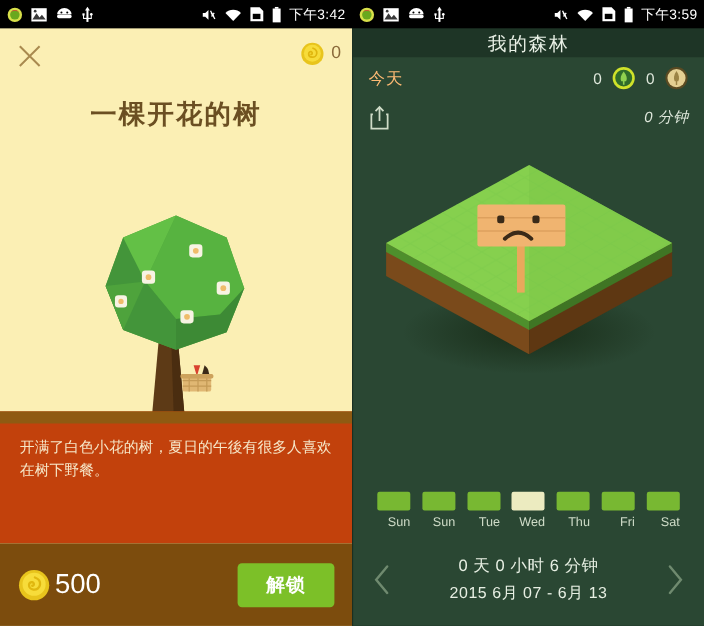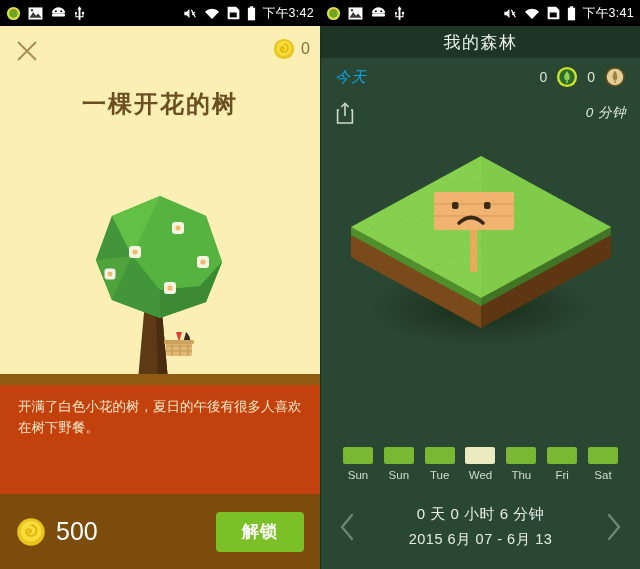--- a/index.html
+++ b/index.html
@@ -24,41 +24,41 @@
     font-size:24px;font-weight:bold;letter-spacing:2px;font-family:Liberation Serif, serif;}
 
   .tree-wrap{position:absolute;left:0;right:0;bottom:-6px;height:190px;}
 
   .ground{position:absolute;left:0;right:0;top:348px;height:120px;background:#c2410c;}
   .ground-lip{position:absolute;left:0;right:0;top:0;height:11px;background:#8f5a12;}
   .desc{position:absolute;left:18px;right:14px;top:22px;color:#f6e7c8;font-size:13.5px;line-height:21px;}
 
   .lp-bottom{position:absolute;left:0;right:0;bottom:0;height:75px;background:#7c4c0d;
     display:flex;align-items:center;padding:0 16px;box-sizing:border-box;}
-  .price{display:flex;align-items:center;gap:10px;}
+  .price{display:flex;align-items:center;gap:4px;}
   .price-num{color:#fff;font-size:25px;}
   .unlock-btn{margin-left:auto;background:#7cc028;color:#fff;font-size:17px;font-weight:bold;
     border:none;border-radius:4px;width:88px;height:40px;cursor:pointer;letter-spacing:1px;
     font-family:"Liberation Sans","DejaVu Sans",sans-serif;}
 
   
   .rp{background:#2a4733;height:543px;position:relative;border-left:1px solid #1a2f22;}
-  .rp-titlebar{height:32px;background:#1e3526;display:flex;align-items:center;justify-content:center;}
+  .rp-titlebar{height:26px;background:#1e3526;display:flex;align-items:center;justify-content:center;}
   .rp-title{color:#e9f0e6;font-size:17px;letter-spacing:1.5px;}
   .today-row{position:relative;height:38px;display:flex;align-items:center;padding:0 14px;box-sizing:border-box;}
-  .today-label{color:#0ea5e9;font-size:15px;letter-spacing:1px;font-style:italic;}
+  .today-label{color:#fdba74;font-size:15px;letter-spacing:1px;}
   .counters{margin-left:auto;display:flex;align-items:center;gap:9px;}
   .cnt-num{color:#dfe8dc;font-size:14px;}
   .share-row{position:relative;height:34px;display:flex;align-items:center;padding:0 14px;box-sizing:border-box;}
   .mins{margin-left:auto;color:#dfe8dc;font-size:13.5px;letter-spacing:.5px;font-style:italic;}
 
   .island-wrap{position:relative;height:270px;}
 
   .days{position:absolute;left:0;right:0;bottom:88px;display:flex;justify-content:space-between;padding:0 22px;box-sizing:border-box;}
-  .day{width:30px;text-align:center;}
+  .day{width:30px;text-align:right;}
   .day-bar{height:17px;border-radius:2px;background:#78b832;}
   .day-bar.active{background:#ecebc0;}
   .day-lbl{margin-top:5px;color:#cfdcc8;font-size:11.5px;}
 
   .datenav{position:absolute;left:0;right:0;bottom:6px;height:72px;display:flex;align-items:center;padding:0 14px;box-sizing:border-box;}
   .chev{width:26px;height:40px;cursor:pointer;flex:0 0 auto;}
   .date-center{flex:1;text-align:center;}
   .dur{color:#e7efe3;font-size:15px;letter-spacing:.5px;}
   .range{color:#e7efe3;font-size:14.5px;margin-top:6px;letter-spacing:.5px;}
 </style>
@@ -243,21 +243,21 @@
           <path d="M8.5 12.4 L1 4.6 A10.6 10.6 0 0 1 16 4.6 Z" fill="#fff"></path>
         </svg>
         <svg class="sbico" width="13" height="14" viewBox="0 0 14 15">
           <path d="M0.7 0.7h9l3.6 3.6v10H0.7z" fill="#fff"></path>
           <rect x="3" y="7" width="7.5" height="5.2" fill="#000"></rect>
         </svg>
         <svg class="sbico" width="9" height="15" viewBox="0 0 10 16">
           <rect x="3.2" y="0" width="3.6" height="1.8" fill="#fff"></rect>
           <rect x="1" y="1.6" width="8" height="14" fill="#fff"></rect>
         </svg>
-        <span class="sb-time">下午3:41</span>
+        <span class="sb-time">下午3:59</span>
       </div>
     </div>
 
     <div class="rp">
 
       <div class="rp-titlebar">
         <span class="rp-title">我的森林</span>
       </div>
 
       <div class="today-row">

